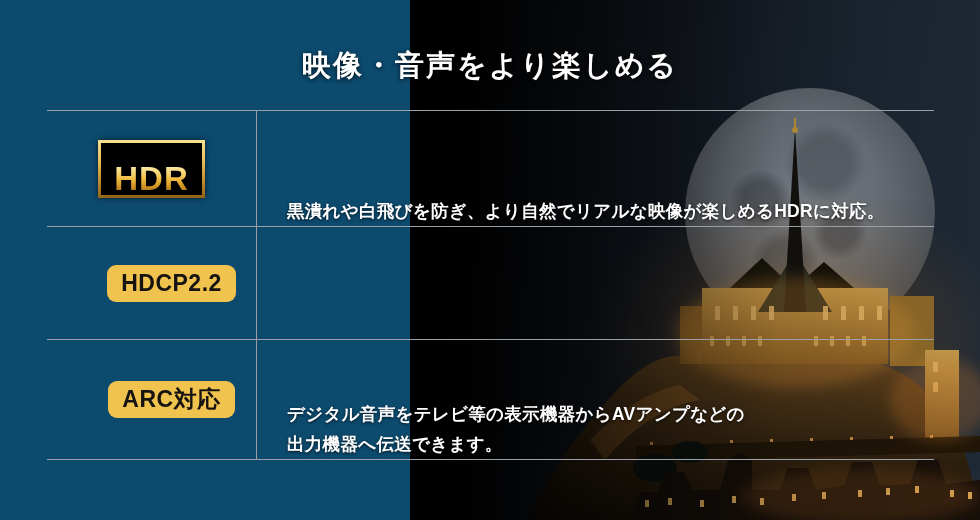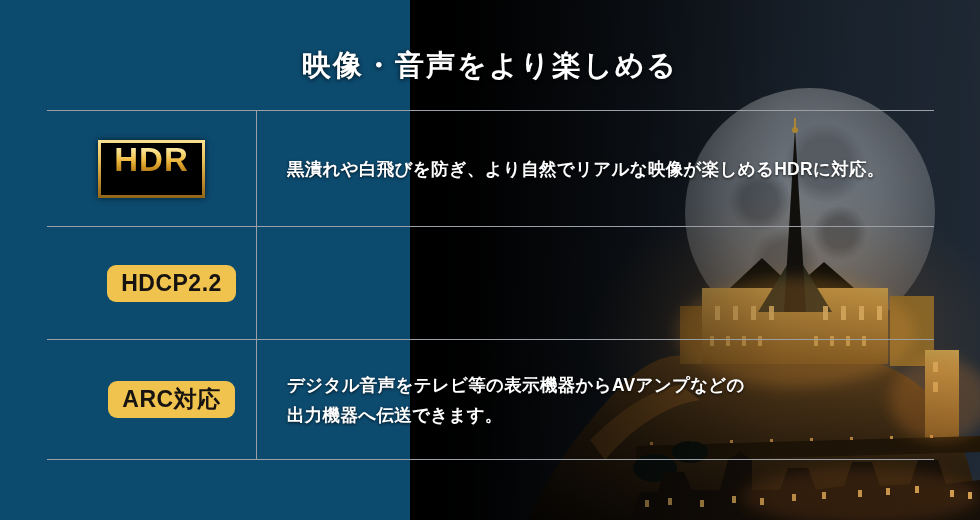--- a/index.html
+++ b/index.html
@@ -30,28 +30,28 @@
   .title{position:absolute;top:46px;left:0;right:0;text-align:center;color:#fff;
     font-size:29px;font-weight:700;letter-spacing:2px;text-shadow:0 1px 4px rgba(0,0,0,0.8);}
 
   
   .feature-table{position:absolute;left:47px;top:110px;width:887px;
     display:grid;grid-template-columns:210px 1fr;grid-template-rows:116px 113px 119px;
     border-top:1px solid var(--divider-gray);border-bottom:1px solid var(--divider-gray);}
   .cell{display:flex;align-items:center;}
   .cell-badge{justify-content:center;border-right:1px solid var(--divider-gray);}
   .row-sep{border-bottom:1px solid var(--divider-gray);}
-  .cell-desc{flex-direction:column;align-items:flex-start;justify-content:center;padding-left:30px;}
+  .cell-desc{flex-direction:column;align-items:flex-start;justify-content:flex-end;padding-left:30px;}
   .desc-line{color:#fff;font-size:17.5px;font-weight:700;line-height:30px;letter-spacing:0.3px;
     text-shadow:0 1px 3px rgba(0,0,0,0.75);white-space:nowrap;}
 
   
   .hdr-frame{padding:3px;background:linear-gradient(180deg,#f7e191 0%,#e8c05a 35%,#c89332 65%,#906417 100%);
     box-shadow:0 0 6px rgba(0,0,0,0.6);}
-  .hdr-inner{background:#000;height:52px;padding:0 13px;display:flex;align-items:flex-start;justify-content:center;}
+  .hdr-inner{background:#000;height:52px;padding:0 13px;display:flex;align-items:flex-end;justify-content:center;}
   .hdr-text{font-size:33px;font-weight:800;letter-spacing:1px;line-height:1;color:#edbb3a;
     background:linear-gradient(180deg,#fdf4c4 0%,#f8dc82 28%,#f0bc42 52%,#cf9322 74%,#9a6812 100%);
     -webkit-background-clip:text;background-clip:text;-webkit-text-fill-color:transparent;}
   .pill-badge{background:var(--accent-yellow);color:#161310;height:37px;display:flex;align-items:center;
     padding:0 14px;border-radius:9px;font-size:23px;font-weight:700;letter-spacing:0.5px;margin-left:40px;}
 </style>
 </head>
 <body>
 
 <div class="page">

